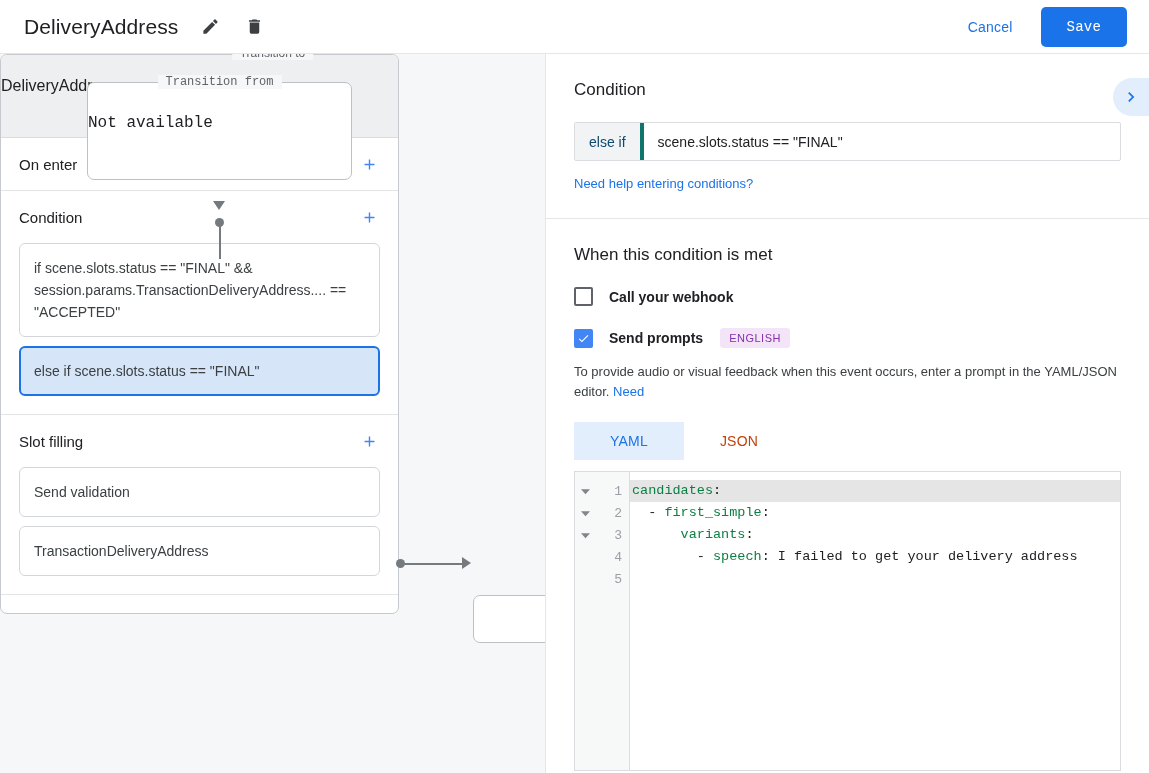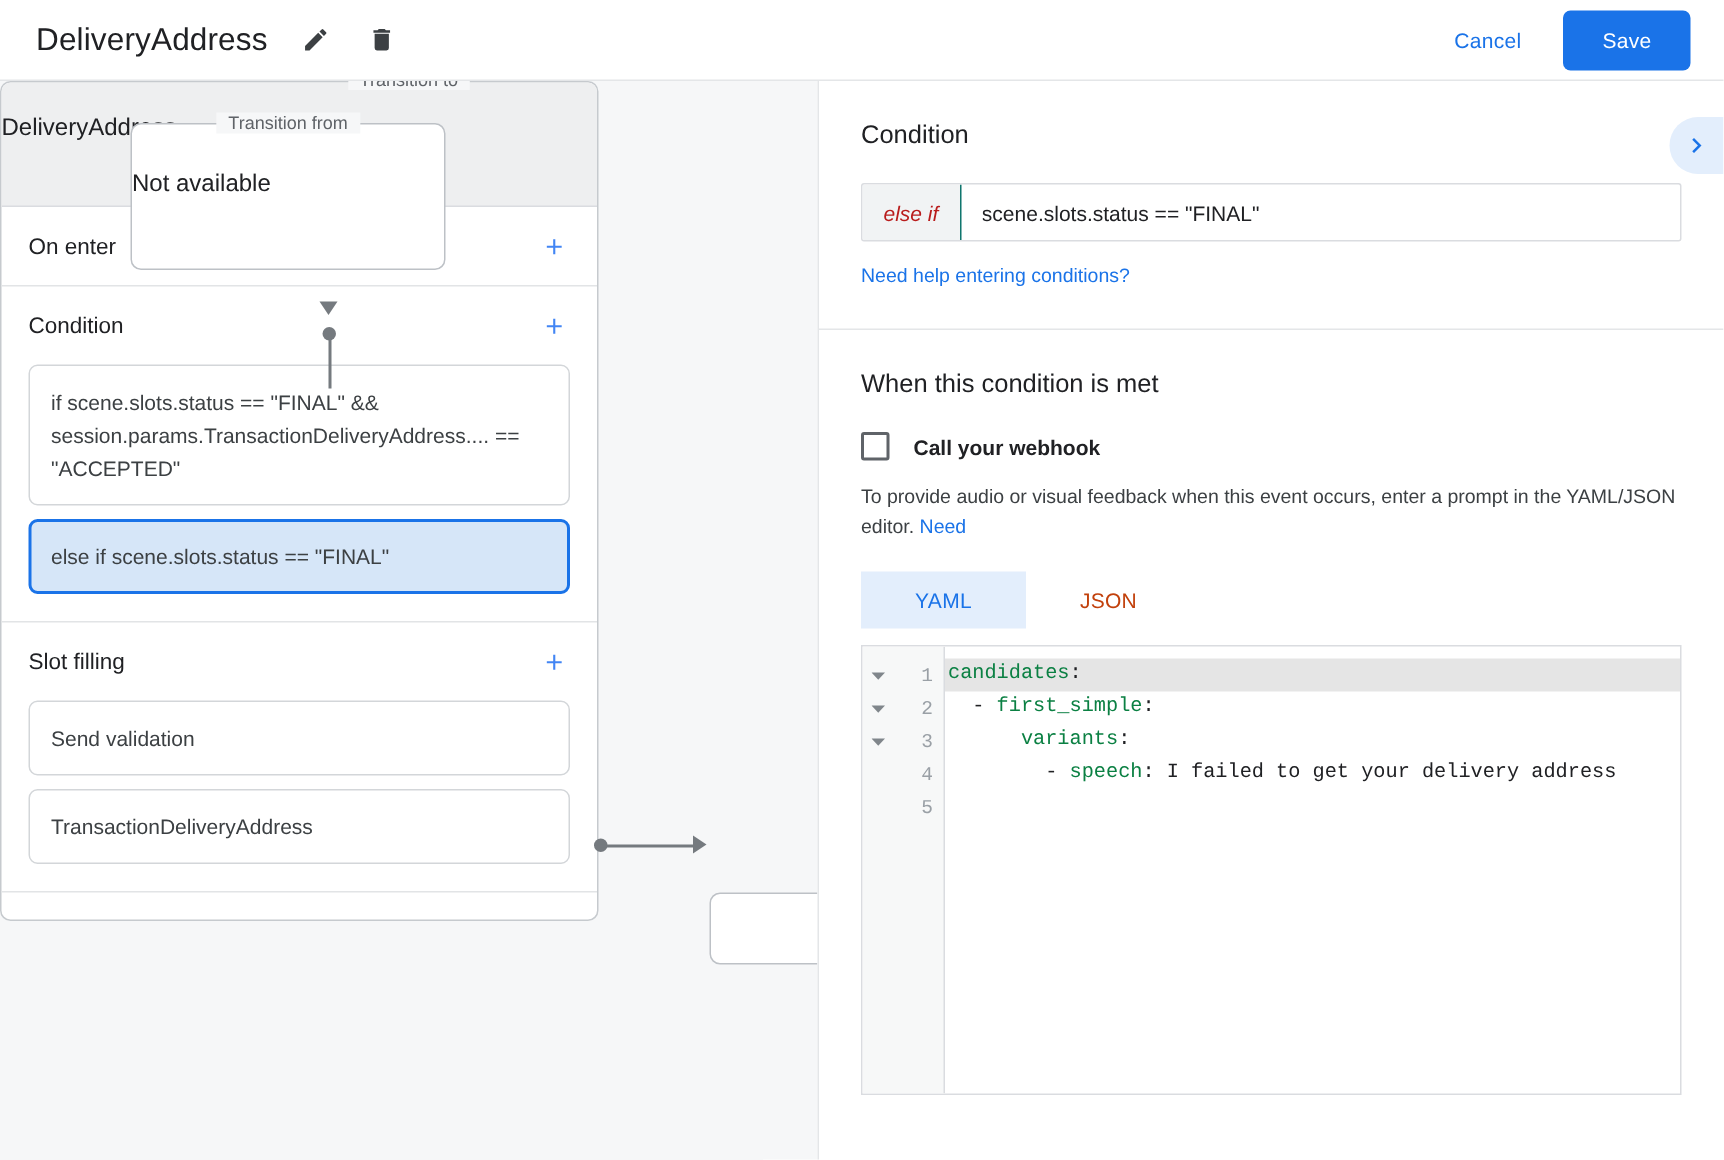--- a/index.html
+++ b/index.html
@@ -37,21 +37,21 @@
     background: none; border: none; padding: 9px 14px;
     border-radius: 4px; cursor: pointer; letter-spacing: .2px;
     font-family: inherit;
   }
   .btn-save {
     margin-left: 14px; margin-right: 22px;
     font-size: 14px; color: #ffffff; font-weight: 500;
     background: #1a73e8; border: none;
     padding: 0 26px; height: 40px; line-height: 40px;
     border-radius: 5px; cursor: pointer; letter-spacing: .2px;
-    font-family: Liberation Sans, sans-serif;
+    font-family: Liberation Mono, monospace;
   }
 
   
   .body-wrap {
     position: absolute; left: 0; top: 54px;
     width: 1149px; height: 719px;
   }
 
   
   .graph-panel {
@@ -79,21 +79,21 @@
   .node-title {
     font-size: 16px; color: #202124;
   }
   .node-sub {
     text-align: center;
     font-size: 12px; color: #5f6368;
     margin-top: 4px;
   }
 
   #node-from {
-    left: 87px; top: 28px; width: 210px; height: 98px;
+    left: 87px; top: 28px; width: 265px; height: 98px; font-family: Liberation Mono, monospace;
   }
   #node-from .node-title { margin-top: 31px; }
 
   
   .conn-dot {
     position: absolute;
     width: 9px; height: 9px; border-radius: 50%;
     background: #757a7f;
   }
   .conn-line-v {
@@ -200,26 +200,25 @@
   .cond-input-row {
     display: flex;
     border: 1px solid #dadce0;
     border-radius: 2px;
     height: 39px;
     overflow: hidden;
     background: #fff;
   }
   .cond-prefix {
     background: #f1f3f4;
-    border-right: 1px solid #0f766e;
+    border-right: 4px solid #0f766e;
     padding: 0 14px;
     display: flex; align-items: center;
-    font-size: 14px; color: #b91c1c;
+    font-size: 14px; color: #0c4a6e;
     white-space: nowrap;
-    font-style: italic;
   }
   .cond-value {
     flex: 1 1 auto;
     border: none; outline: none;
     padding: 0 14px;
     font-size: 14px; color: #202124;
     font-family: inherit;
     background: transparent;
   }
   .link {
@@ -433,20 +432,29 @@
     </div>
 
     <div class="detail-section met">
       <h2 class="detail-heading">When this condition is met</h2>
 
       <div class="check-row">
         <span class="cb off"></span>
         <span class="check-label">Call your webhook</span>
       </div>
 
+      <div class="check-row">
+        <span class="cb on">
+          <svg width="13" height="13" viewBox="0 0 24 24">
+              <path fill="#ffffff" d="M9 16.17 4.83 12l-1.42 1.41L9 19 21 7l-1.41-1.41z"></path>
+            </svg>
+        </span>
+        <span class="check-label">Send prompts</span>
+        <span class="lang-badge">ENGLISH</span>
+      </div>
 
       <div class="helper">
         <span>To provide audio or visual feedback when this event occurs, enter a prompt in the YAML/JSON editor.</span>
         <a class="link">Need</a>
       </div>
 
       <div class="tabs">
         <div class="tab active">YAML</div>
         <div class="tab idle">JSON</div>
       </div>

